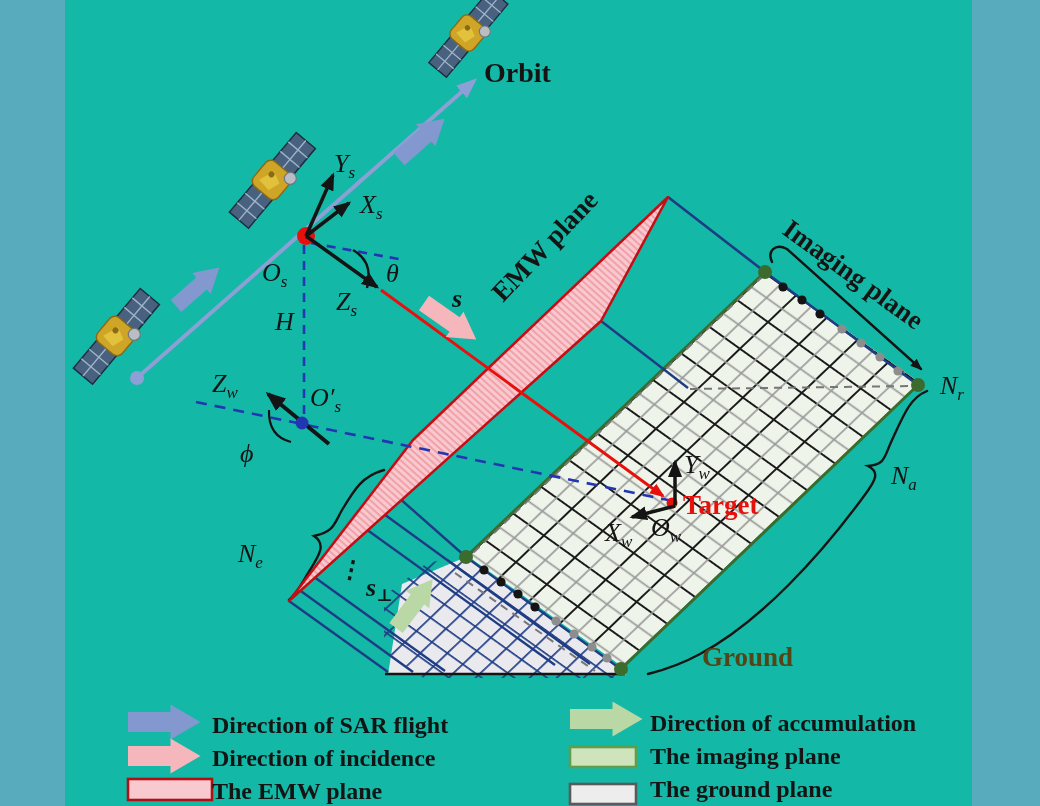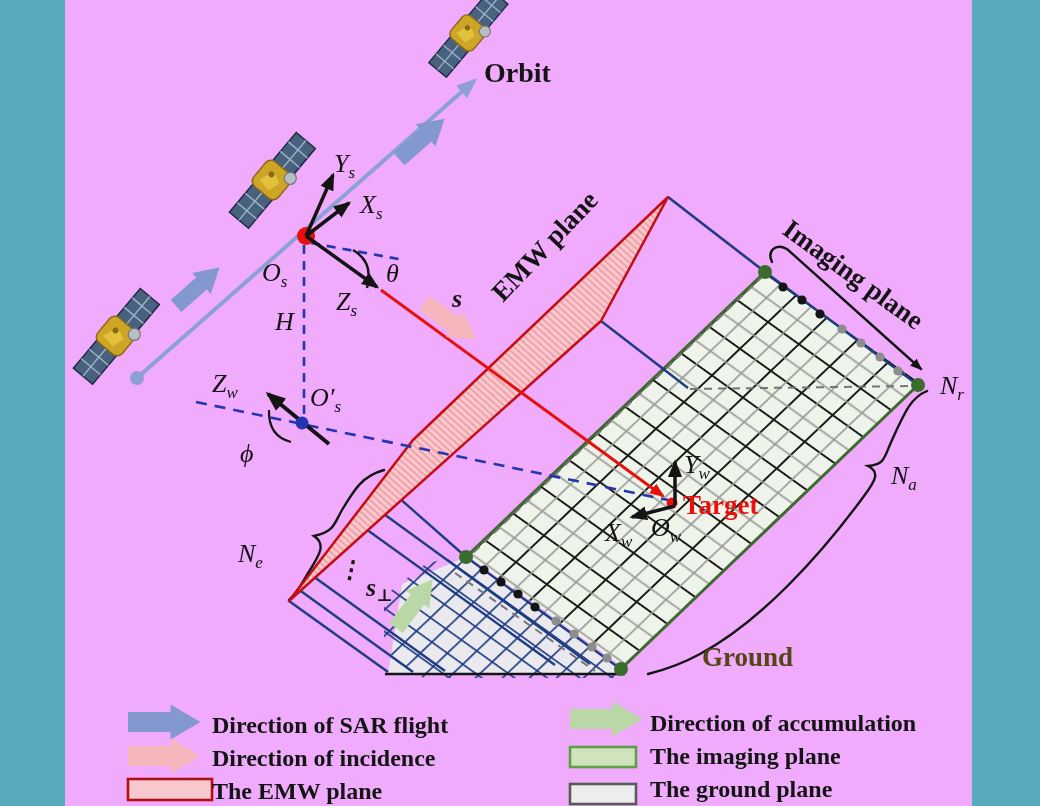--- a/index.html
+++ b/index.html
@@ -1,16 +1,16 @@
 <!DOCTYPE html>
 <html><head>
 <meta charset="utf-8">
 <style>
   html,body{margin:0;padding:0;background:#fff;}
-  .stage{position:relative;width:1040px;height:806px;overflow:hidden;background:#f0abfc;}
+  .stage{position:relative;width:1040px;height:806px;overflow:hidden;background:#14b8a6;}
   svg{display:block;}
   text{font-family:"Liberation Serif","DejaVu Serif",serif;fill:#141414;}
   .mi{font-style:italic;font-size:26px;}
   .sub{font-style:italic;font-size:17px;}
   .bword{font-weight:bold;font-size:27px;}
   .bword-lg{font-weight:bold;font-size:28px;}
   .bolditalic{font-weight:bold;font-style:italic;font-size:26px;}
   .legend-label{font-weight:bold;font-size:24px;}
   .target-t{font-weight:bold;font-size:27px;fill:#e8100c;}
   .ground-t{font-weight:bold;font-size:27px;fill:#544516;}

